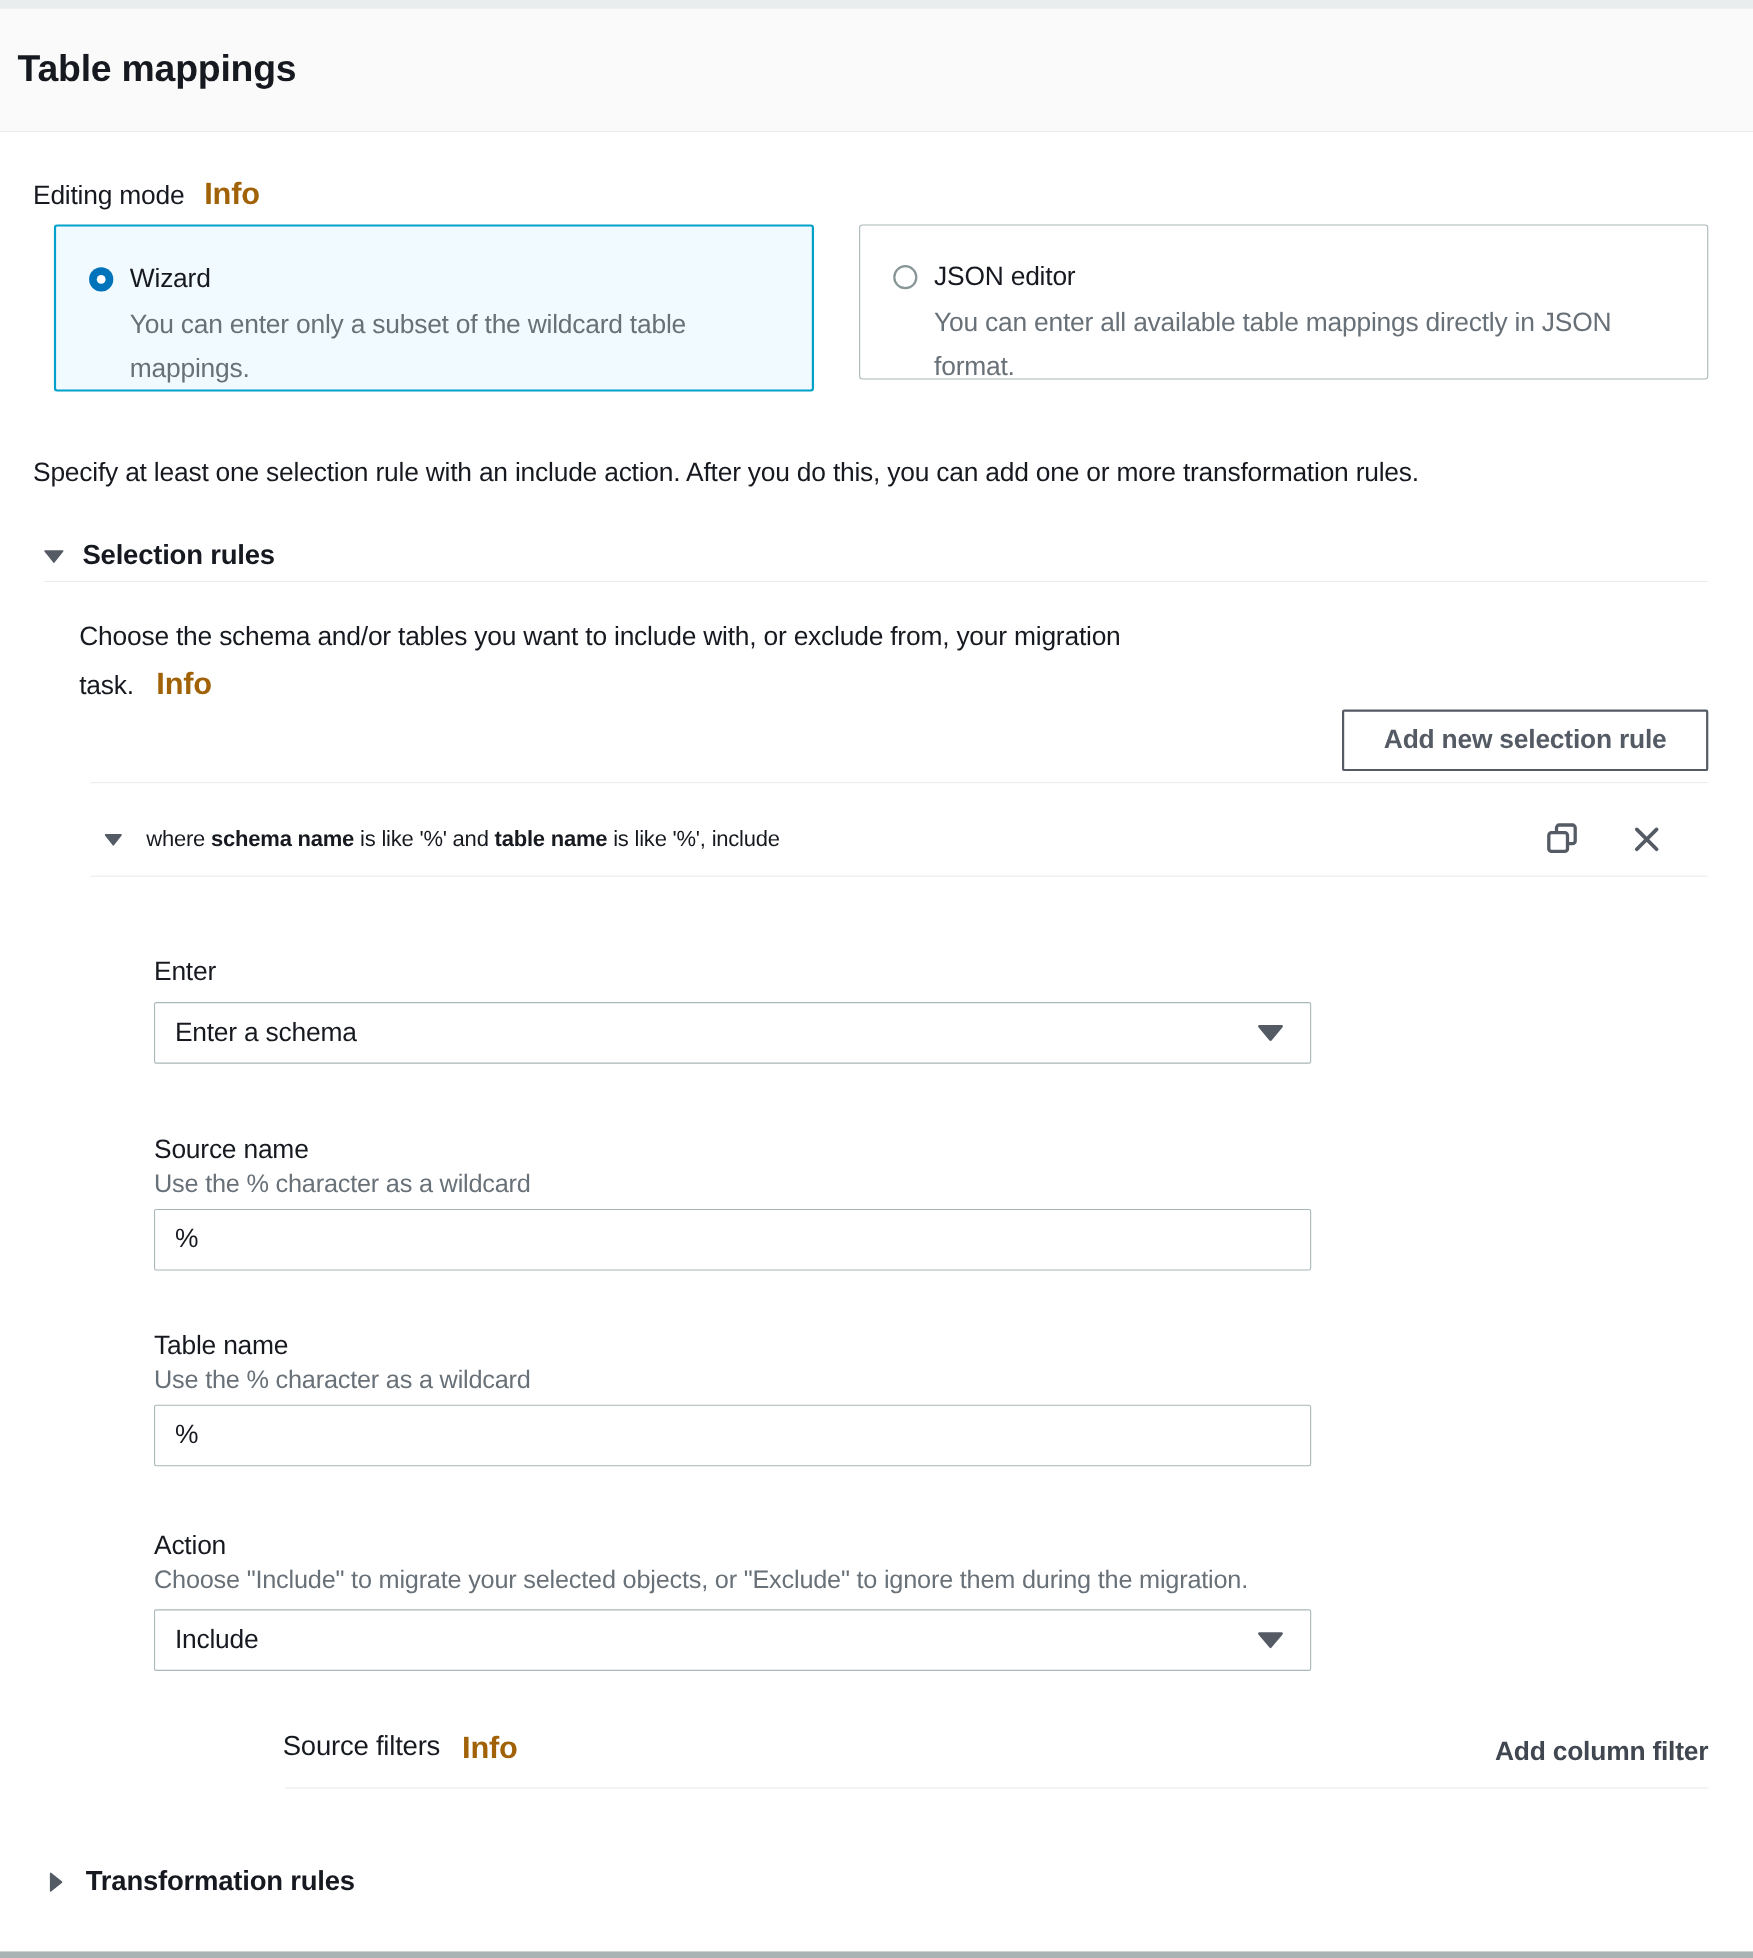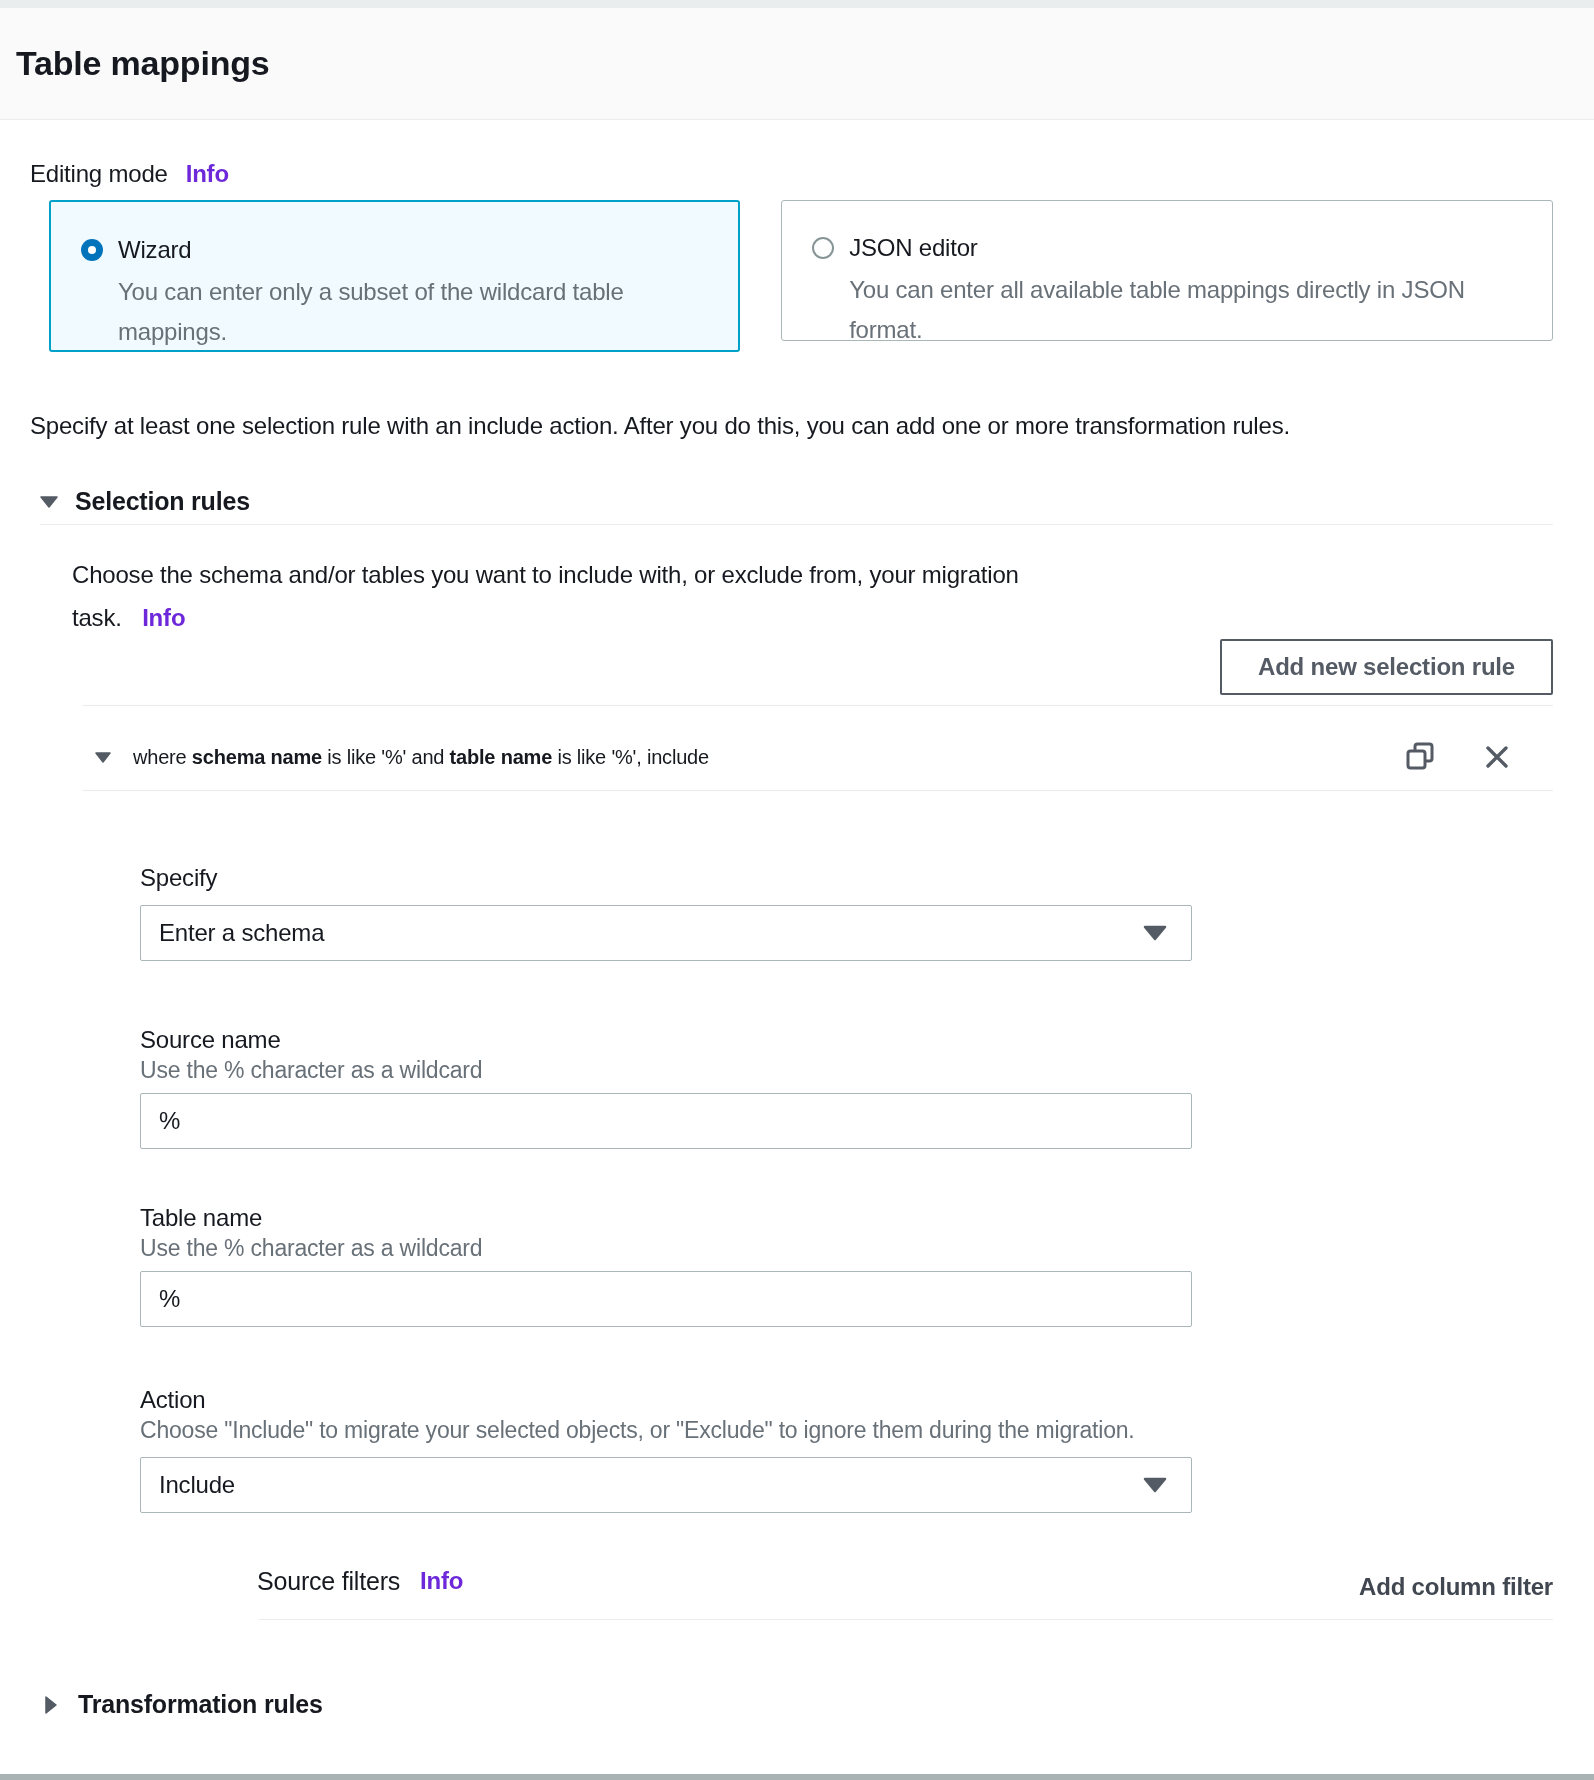--- a/index.html
+++ b/index.html
@@ -19,21 +19,21 @@
     background: #fafafa;
     border-bottom: 1px solid #eaeded;
     display: flex; align-items: center;
     padding-left: 16px;
   }
   .panel-title { font-size: 34px; font-weight: 700; color: #16191f; }
   .content { padding: 0 41px 0 30px; }
 
   .editing-row { margin-top: 40px; display: flex; align-items: baseline; gap: 18px; }
   .field-label { font-size: 24px; color: #16191f; }
-  .info-link { font-size: 24px; font-weight: 700; color: #6d28d9; cursor: pointer; text-decoration: none; }
+  .info-link { font-size: 28px; font-weight: 700; color: #a16207; cursor: pointer; text-decoration: none; }
 
   .cards { margin-top: 12px; display: flex; gap: 41px; align-items: flex-start; padding-left: 19px; }
   .card {
     border-radius: 3px;
     background: #ffffff;
     border: 1px solid #aab7b8;
     width: 835px; height: 141px;
     padding: 33px 24px 0 30px;
     cursor: pointer;
   }
@@ -200,21 +200,21 @@
       <button class="icon-btn close-btn">
         <svg width="32" height="32" viewBox="0 0 32 32">
           <path d="M7 7 L25 25 M25 7 L7 25" stroke="#545b64" stroke-width="3.4" stroke-linecap="round"></path>
         </svg>
       </button>
     </div>
     <div class="divider divider-c"></div>
 
     <div class="rule-form">
 
-      <div class="f-label">Specify</div>
+      <div class="f-label">Enter</div>
       <div class="control select">
         <span>Enter a schema</span>
         <svg class="caret-svg" width="24" height="16" viewBox="0 0 24 16">
             <path d="M2 2 L22 2 L12 14 Z" fill="#545b64" stroke="#545b64" stroke-width="2.5" stroke-linejoin="round"></path>
           </svg>
       </div>
 
       <div class="mt-group2">
         <div class="f-label">Source name</div>
         <div class="f-helper">Use the % character as a wildcard</div>

